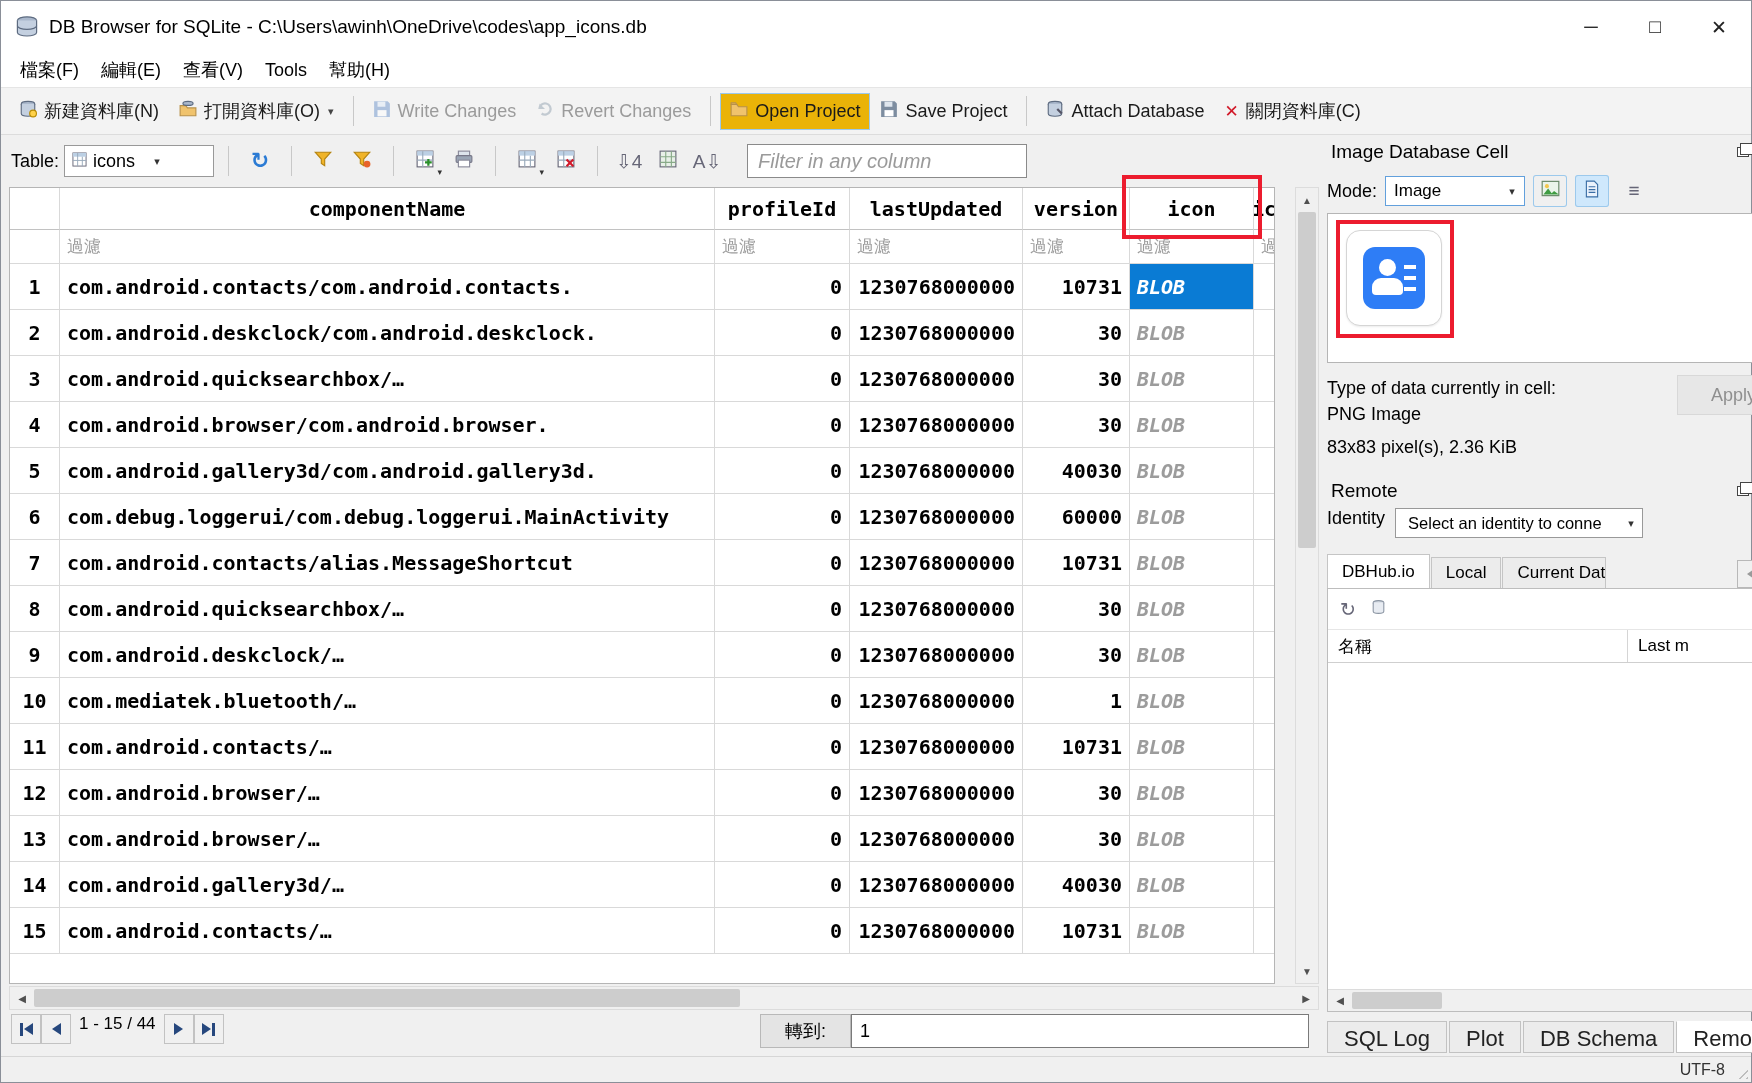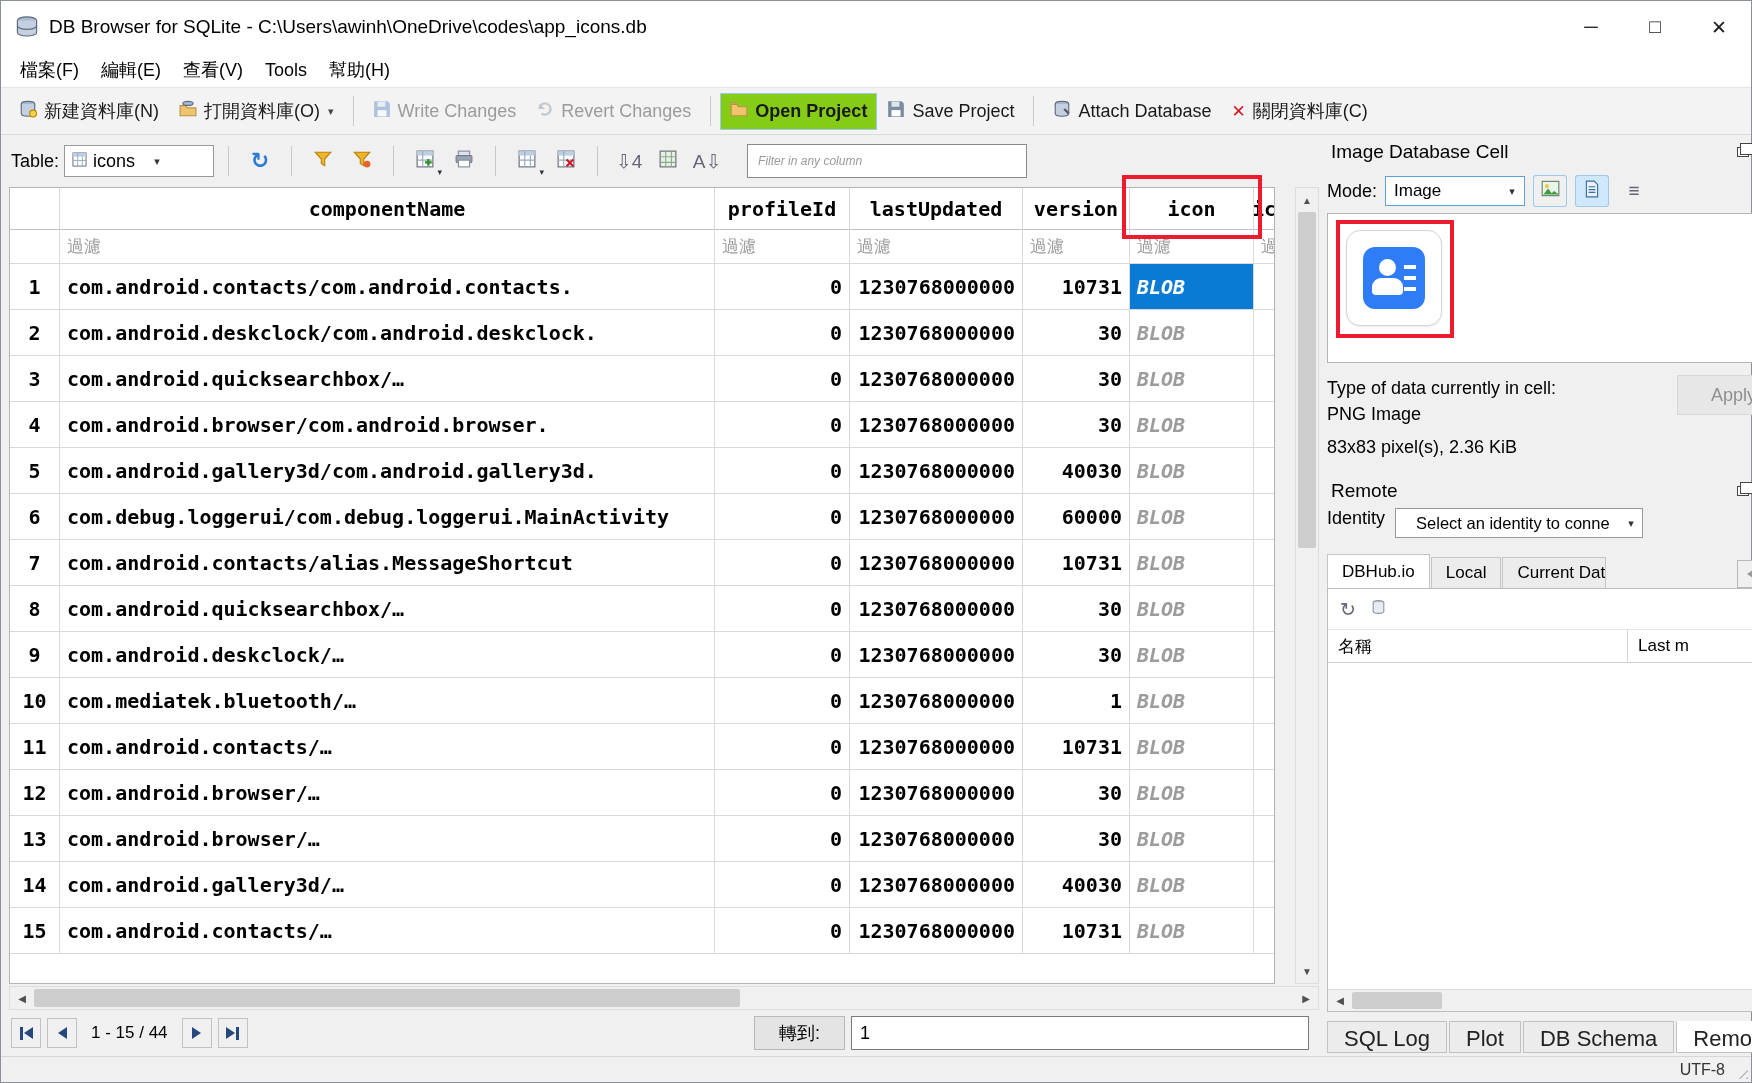--- a/index.html
+++ b/index.html
@@ -15,21 +15,21 @@
 
   
   .menubar { height:34px; background:#fff; display:flex; align-items:center; padding-left:8px; font-size:18px; flex:0 0 auto; }
   .menu-item { padding:3px 11px; }
 
   
   .toolbar { height:48px; background:#f3f3f3; border-top:1px solid #e5e5e5; border-bottom:1px solid #dcdcdc; display:flex; align-items:center; padding:0 8px; font-size:18px; flex:0 0 auto; }
   .tb-btn { display:flex; align-items:center; gap:7px; padding:7px 10px; color:#1a1a1a; white-space:nowrap; }
   .tb-btn.disabled { color:#9b9b9b; }
   .tb-btn.disabled svg { opacity:.45; }
-  .tb-btn.highlight { background:#84cc16; box-shadow:inset 0 0 0 1px #9cc9ec;font-weight:bold; }
+  .tb-btn.highlight { background:#eab308; box-shadow:inset 0 0 0 1px #9cc9ec; }
   .tb-sep { width:1px; height:30px; background:#c8c8c8; margin:0 9px; flex:0 0 auto; }
   .dd-arrow { font-size:11px; color:#444; margin-left:1px; }
   .red-glyph { color:#d11a2a; font-weight:bold; font-size:17px; }
 
   
   .content { flex:1; display:flex; min-height:0; background:#f0f0f0; }
   .left-panel { width:1318px; flex:0 0 auto; display:flex; flex-direction:column; padding-left:8px; min-height:0; }
   .right-panel { flex:1; display:flex; flex-direction:column; padding:0 10px 0 8px; min-height:0; }
 
   
@@ -38,21 +38,21 @@
   .mtab.active { background:#fff; height:34px; }
 
   
   .browse-bar { height:52px; display:flex; align-items:center; gap:5px; flex:0 0 auto; background:#f0f0f0; padding:0 2px; font-size:18px; }
   .combo { height:32px; background:#fff; border:1px solid #999; display:flex; align-items:center; padding-left:7px; gap:6px; }
   .combo .arrow-box { width:24px; height:100%; display:flex; align-items:center; justify-content:center; color:#333; font-size:11px; margin-left:4px; }
   .icon-btn { width:34px; height:34px; display:flex; align-items:center; justify-content:center; position:relative; border-radius:3px; }
   .icon-btn .mini-dd { position:absolute; right:0px; bottom:1px; font-size:9px; color:#333; }
   .glyph-blue { color:#2b7bd4; font-size:22px; font-weight:bold; }
   .glyph-gray { color:#667; font-size:19px; }
-  .filter-input { width:280px; height:34px; border:1px solid #8a8a8a; padding:12px 10px; font-size:12px; margin-left:18px; font-family:"Liberation Sans",sans-serif; }
+  .filter-input { width:280px; height:34px; border:1px solid #8a8a8a; padding:12px 10px; font-size:20px; margin-left:18px; font-family:"Liberation Sans",sans-serif; }
   .filter-input::placeholder { color:#9a9a9a; font-style:italic; }
 
   
   .grid-zone { flex:1; display:flex; min-height:0; position:relative;gap:20px; }
   .grid { flex:1; background:#fff; border:1px solid #b5b5b5; display:flex; flex-direction:column; overflow:hidden; }
   .grid-header, .grid-filter, .grid-row { display:flex; flex:0 0 auto; }
   .gc { border-right:1px solid #d9d9d9; border-bottom:1px solid #d9d9d9; overflow:hidden; white-space:nowrap; display:flex; align-items:center; background:#fff; }
   .grid-header .gc { height:42px; justify-content:center; font-family:"DejaVu Sans Mono",monospace; font-weight:bold; font-size:20px; border-bottom:1px solid #c2c2c2; }
   .grid-filter .gc { height:34px; font-size:17px; color:#9d9d9d; padding-left:7px; }
   .grid-row .gc { height:46px; font-family:"DejaVu Sans Mono",monospace; font-weight:bold; font-size:20px; padding:0 7px; }
@@ -73,21 +73,21 @@
   .vscroll { width:24px; flex:0 0 auto; background:#f0f0f0; border:1px solid #dcdcdc; display:flex; flex-direction:column; }
   .vs-btn { height:24px; display:flex; align-items:center; justify-content:center; color:#505050; font-size:10px; flex:0 0 auto; }
   .vs-track { flex:1; position:relative; }
   .vs-thumb { position:absolute; left:2px; right:2px; top:0; height:45%; background:#cdcdcd; border-radius:2px; }
   .hscroll { height:24px; flex:0 0 auto; display:flex; background:#f0f0f0; border:1px solid #dcdcdc; margin-top:2px; width:1310px; align-items:stretch; }
   .hs-btn { width:24px; display:flex; align-items:center; justify-content:center; color:#505050; font-size:10px; flex:0 0 auto; }
   .hs-track { flex:1; position:relative; }
   .hs-thumb { position:absolute; top:2px; bottom:2px; left:0; width:56%; background:#cdcdcd; border-radius:2px; }
 
   
-  .pagination { height:46px; display:flex; align-items:center; gap:6px; flex:0 0 auto; padding:4px 2px; }
+  .pagination { height:46px; display:flex; flex:0 0 auto; padding:4px 2px; }
   .pg-btn { width:30px; height:30px; background:#f0f0f0; border:1px solid #c2c2c2; display:flex; align-items:center; justify-content:center; gap:1px; }
   .tri-l { width:0; height:0; border-top:6px solid transparent; border-bottom:6px solid transparent; border-right:9px solid #26477d; }
   .tri-r { width:0; height:0; border-top:6px solid transparent; border-bottom:6px solid transparent; border-left:9px solid #26477d; }
   .pg-bar { width:3px; height:13px; background:#26477d; }
   .pg-text { font-size:17px; margin:0 8px; white-space:nowrap; }
   .goto-label { height:34px; background:#e4e4e4; border:1px solid #b8b8b8; display:flex; align-items:center; padding:0 24px; font-size:18px; margin-left:auto; white-space:nowrap; }
   .goto-input { width:458px; height:34px; border:1px solid #7a7a7a; font-size:18px; padding:0 8px; margin-right:8px; font-family:"Liberation Sans",sans-serif; }
 
   
   .dock-header { height:34px; display:flex; align-items:center; font-size:19px; padding:0 4px; flex:0 0 auto; }
@@ -115,21 +115,21 @@
   .rb-preview { left:8px; top:6px; width:118px; height:118px; }
 
   .type-row { display:flex; align-items:flex-start; padding-top:12px; flex:0 0 auto; }
   .type-lines { font-size:18px; line-height:1.45; }
   .apply-btn { margin-left:auto; width:112px; height:40px; background:#e7e7e7; color:#8f8f8f; font-size:18px; display:flex; align-items:center; justify-content:center; border:1px solid #d8d8d8; }
   .size-line { font-size:18px; padding:10px 0 12px; flex:0 0 auto; }
 
   
   .remote-dock { flex:1; display:flex; flex-direction:column; min-height:0; margin-top:4px; }
   .identity-row { height:46px; display:flex; align-items:flex-start; gap:10px; font-size:18px; flex:0 0 auto; }
-  .id-combo { width:248px; height:30px; border:1px solid #999; background:#fff; display:flex; align-items:center; padding-left:20px; font-size:16.5px; white-space:nowrap; overflow:hidden; }
+  .id-combo { width:248px; height:30px; border:1px solid #999; background:#fff; display:flex; align-items:center; padding-left:12px; font-size:16.5px; white-space:nowrap; overflow:hidden; }
   .id-combo .arrow-box { margin-left:auto; width:22px; display:flex; align-items:center; justify-content:center; font-size:11px; color:#333; flex:0 0 auto; }
   .id-btn { margin-left:auto; width:36px; height:32px; border:1px solid #c0c0c0; background:#f3f3f3; display:flex; align-items:center; justify-content:center; }
   .remote-tabs { display:flex; align-items:flex-end; height:34px; flex:0 0 auto; }
   .rtab { height:31px; padding:0 14px; display:flex; align-items:center; font-size:17px; background:#ececec; border:1px solid #c5c5c5; border-bottom:none; margin-right:1px; white-space:nowrap; overflow:hidden; }
   .rtab.active { background:#fff; height:34px; }
   .rtab.clip { max-width:118px; padding-right:0; }
   .tab-scroll { margin-left:auto; display:flex; }
   .ts-btn { width:26px; height:28px; border:1px solid #b8b8b8; background:#f0f0f0; display:flex; align-items:center; justify-content:center; }
   .ts-btn .t-l { width:0; height:0; border-top:5px solid transparent; border-bottom:5px solid transparent; border-right:7px solid #9a9a9a; }
   .ts-btn.dark { background:#3a4b66; border-color:#2c3a52; }

